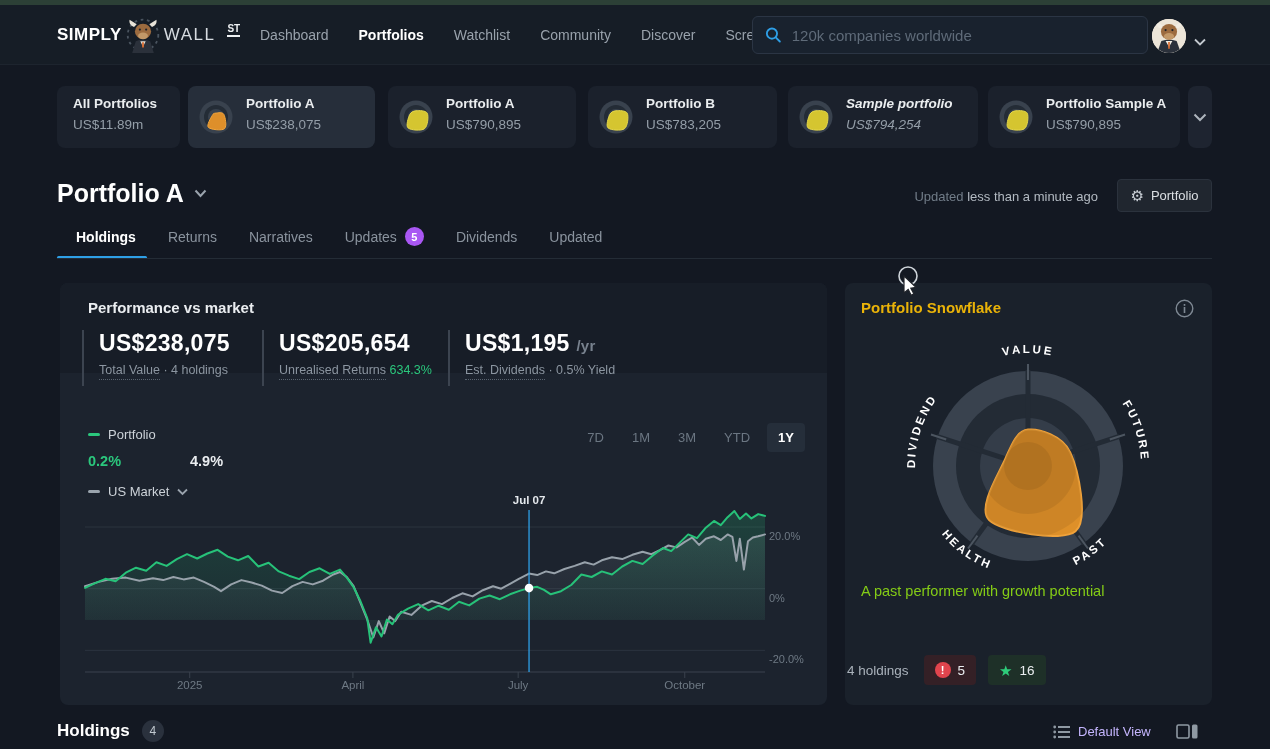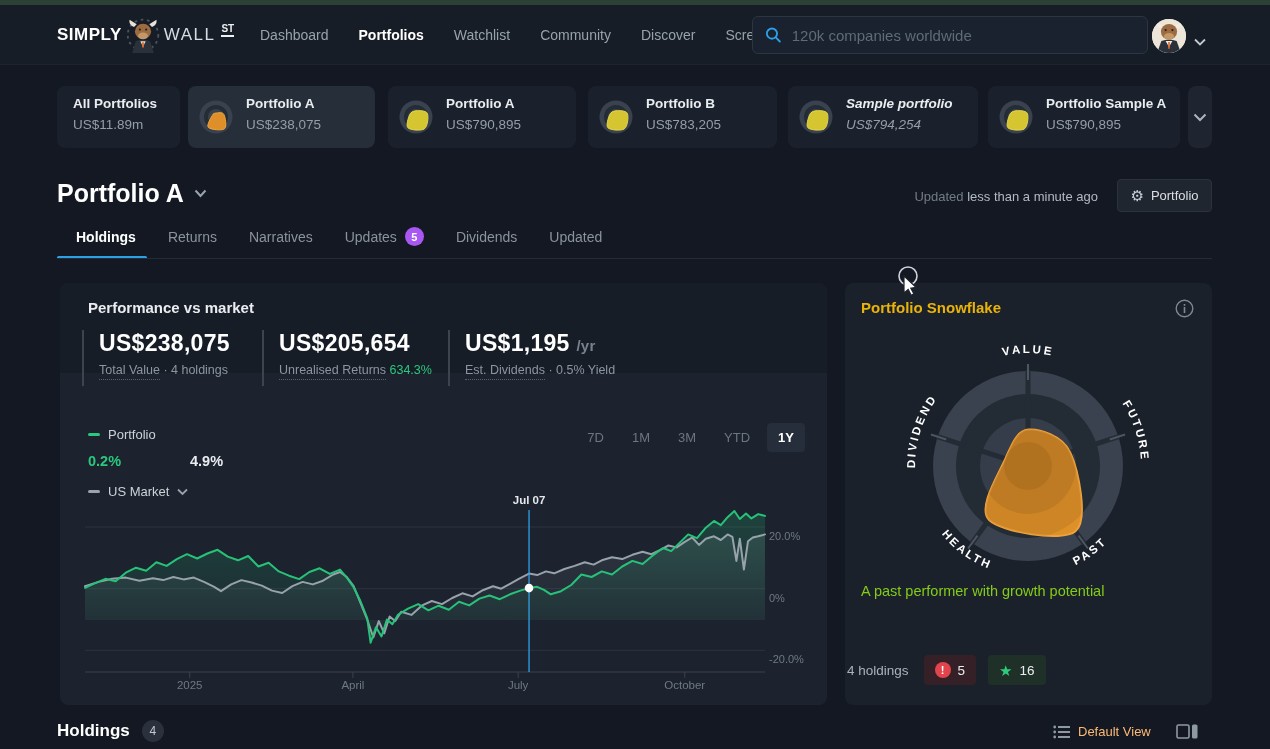--- a/index.html
+++ b/index.html
@@ -7,21 +7,21 @@
   body { background:#131822; font-family:"Liberation Sans", sans-serif; position:relative; color:#e8ebee; }
   .abs { position:absolute; }
 
   
   .top-strip { left:0; top:0; width:1270px; height:5px; background:#2c4036; }
   .navbar { left:0; top:5px; width:1270px; height:60px; background:#161d26; border-bottom:1px solid #1d242e; }
   .logo { left:57px; top:5px; height:60px; display:flex; align-items:center; cursor:pointer; }
   .logo .simply { font-size:17px; font-weight:800; letter-spacing:.5px; color:#fff; }
   .logo .bull { width:36px; height:36px; margin:0 3px; }
   .logo .wall { font-size:17px; font-weight:300; letter-spacing:1.5px; color:#d6dbe0; }
-  .logo .st { font-size:10px; font-weight:700; color:#eef1f3; border-bottom:2px solid #eef1f3; margin-left:6px; transform:translateY(-5px); padding-bottom:1px;}
+  .logo .st { font-size:10px; font-weight:700; color:#eef1f3; border-bottom:2px solid #eef1f3; margin-left:12px; transform:translateY(-5px); padding-bottom:1px;}
   .nav-links { left:260px; top:5px; height:60px; display:flex; align-items:center; gap:30px; }
   .nav-links span { font-size:14px; color:#99a2ac; cursor:pointer; }
   .nav-links span.active { color:#ffffff; font-weight:700; }
   .search { left:752px; top:16px; width:396px; height:38px; background:#19222e; border:1px solid #2b3544; border-radius:6px; display:flex; align-items:center; padding:0 12px; }
   .search input { background:transparent; border:none; outline:none; color:#cfd5da; font-size:15px; width:100%; margin-left:10px; font-family:"Liberation Sans",sans-serif;}
   .search input::placeholder { color:#5f6b79; }
   .avatar { left:1152px; top:19px; width:34px; height:34px; border-radius:50%; overflow:hidden; background:#ece5d8; cursor:pointer; }
   .avatar-chev { left:1194px; top:32px; }
 
   
@@ -84,21 +84,21 @@
   .badge.reward { background:#1e3028; }
   .badge .num { font-size:13.5px; color:#eaedf0; }
   .warn-circle { width:16px; height:16px; border-radius:50%; background:#e1444d; color:#fff; font-size:11px; font-weight:700; display:flex; align-items:center; justify-content:center; line-height:1; }
   .star { color:#2ecc7a; font-size:15px; line-height:1; }
 
   
   .holdings-hdr { left:57px; top:720px; display:flex; align-items:center; gap:12px; }
   .holdings-hdr .h { font-size:17px; font-weight:700; color:#fff; }
   .count-pill { width:22px; height:22px; border-radius:50%; background:#2a313d; color:#c2c9d0; font-size:12px; display:flex; align-items:center; justify-content:center; }
   .view-ctl { left:1053px; top:724px; display:flex; align-items:center; gap:8px; cursor:pointer; }
-  .view-ctl .vl { font-size:13px; color:#fdba74; }
+  .view-ctl .vl { font-size:13px; color:#c4b5fd; }
   .layout-toggle { left:1176px; top:724px; cursor:pointer; }
 
   .cursor-wrap { left:890px; top:262px; pointer-events:none; }
 </style>
 </head>
 <body>
 
 <div class="abs top-strip"></div>
 <div class="abs navbar"></div>
 

